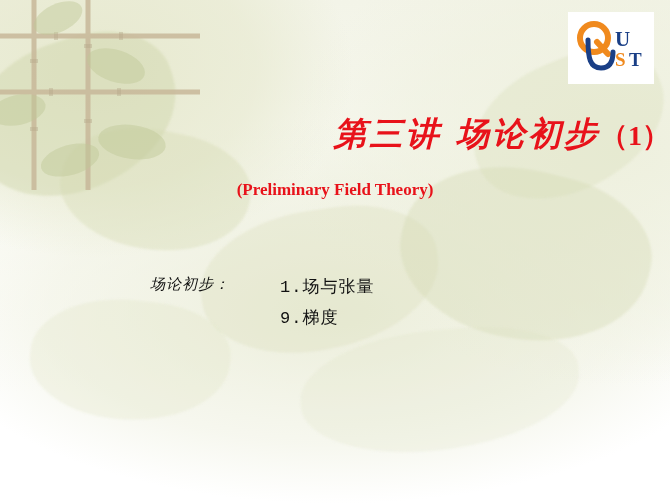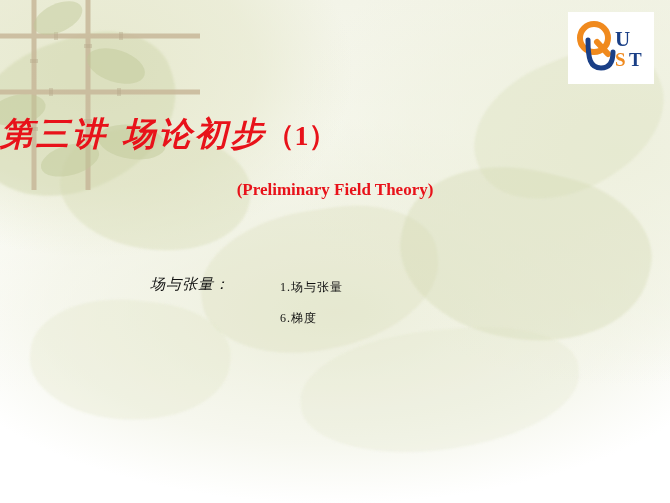--- a/index.html
+++ b/index.html
@@ -67,21 +67,21 @@
     justify-content: center;
   }
   .logo-svg { display: block; }
 
   
   .title-cn {
     position: absolute;
     left: 0;
     right: 0;
     top: 112px;
-    text-align: left;
+    text-align: right;
     color: #e8121a;
     font-family: "DejaVu Serif", serif;
     font-weight: bold;
     font-style: italic;
     font-size: 33px;
     letter-spacing: 3px;
     white-space: nowrap;
   }
   .title-cn .num {
     font-family: "Liberation Serif", serif;
@@ -123,22 +123,22 @@
   .contents-list {
     position: absolute;
     left: 130px;
     top: 0;
     margin: 0;
     padding: 0;
     list-style: none;
   }
   .contents-list li {
     color: #111111;
-    font-family: Liberation Serif, serif;
-    font-size: 12px;
+    font-family: Liberation Mono, monospace;
+    font-size: 17px;
     line-height: 31px;
     letter-spacing: 1px;
     white-space: nowrap;
   }
 </style>
 </head>
 <body>
 
 <div class="slide">
 
@@ -187,20 +187,20 @@
     </svg>
   </div>
 
   <div class="title-cn">
     <span>第三讲 场论初步</span><span class="num">（1）</span>
   </div>
 
   <div class="title-en">(Preliminary Field Theory)</div>
 
   <div class="contents">
-    <div class="contents-label">场与张量：</div>
+    <div class="contents-label">场论初步：</div>
     <ul class="contents-list">
       <li>1.场与张量</li>
-      <li>6.梯度</li>
+      <li>9.梯度</li>
     </ul>
   </div>
 
 </div>
 
 </body></html>

